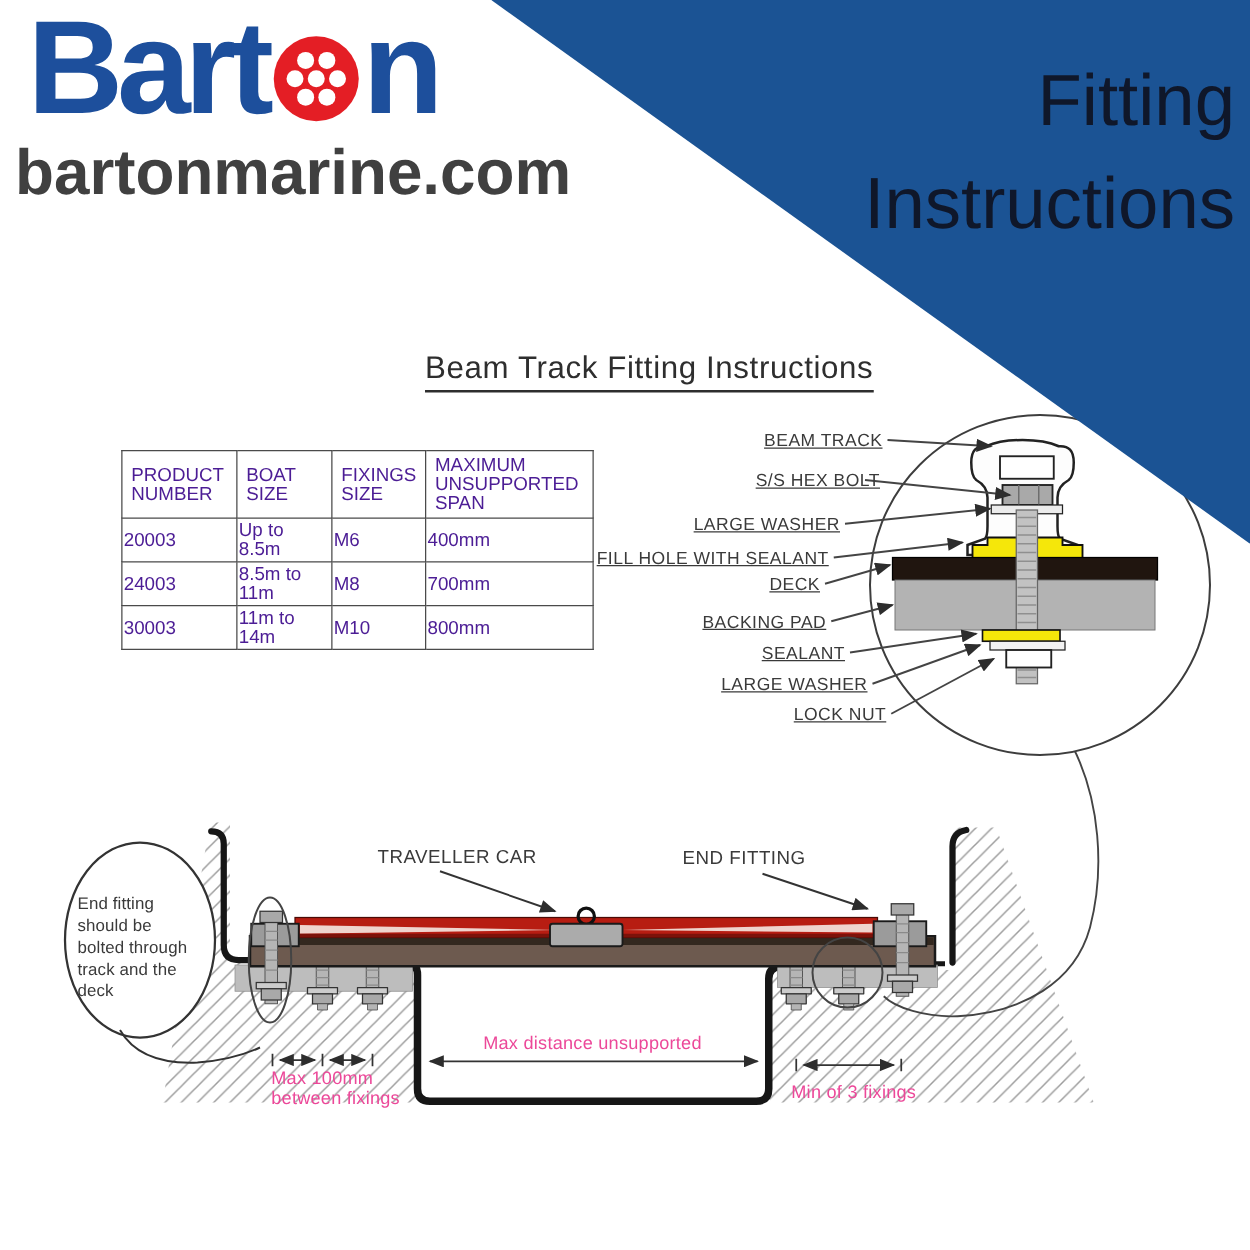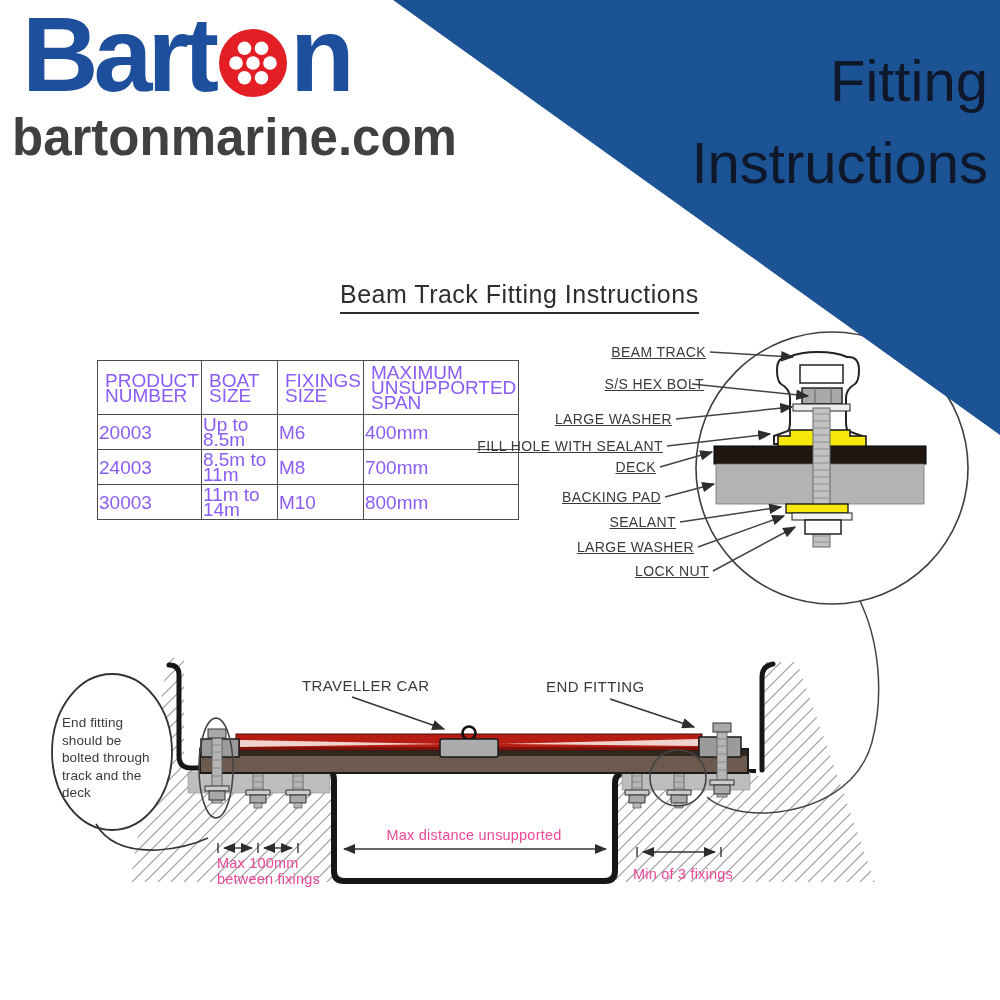--- a/index.html
+++ b/index.html
@@ -15,21 +15,21 @@
   .triangle{position:absolute;left:0;top:0;width:1000px;height:1000px;z-index:3;
             clip-path:polygon(393px 0px,1000px 0px,1000px 435px);background:#1b5394;}
   .banner{position:absolute;right:12px;top:0px;z-index:4;text-align:right;color:#0f172a;
           font-size:58px;font-weight:400;line-height:82px;margin-top:40px;}
   
   .title{position:absolute;left:340px;top:280px;width:392px;z-index:2;text-align:left;}
   .title span{display:inline-block;font-size:25px;color:#2e2e2e;letter-spacing:0.5px;
               border-bottom:2px solid #2e2e2e;padding-bottom:3px;}
   
   .spec{position:absolute;left:97px;top:360px;z-index:2;border-collapse:collapse;
-        color:#8b5cf6;font-size:19px;}
+        color:#4c1d95;font-size:15px;}
   .spec td,.spec th{border:1.6px solid #4a4a4a;white-space:pre-line;line-height:15px;
         vertical-align:middle;font-weight:400;}
   .spec th{text-align:left;padding:4px 2px 4px 7px;height:44px;}
   .spec td{text-align:left;height:32px;}
   .c1{width:82px}.c2{width:66px}.c3{width:65px}.c4{width:124px}
   
   .lbl{position:absolute;z-index:2;color:#3a3a3a;font-size:14px;line-height:16px;
        letter-spacing:0.4px;white-space:pre-line;}
   .r{text-align:center;text-decoration:underline;}
   .callout-text{width:104px;font-size:13.5px;line-height:17.5px;letter-spacing:0.1px;}

